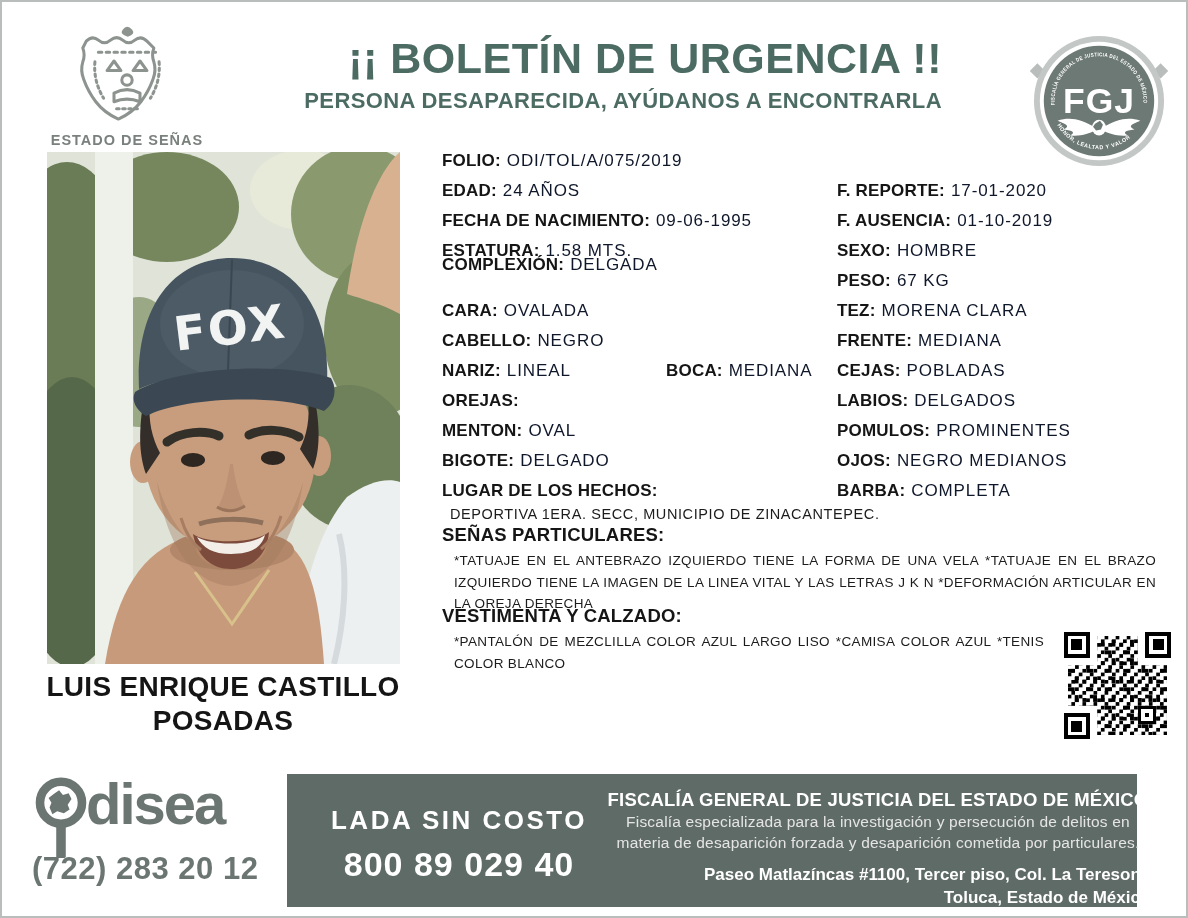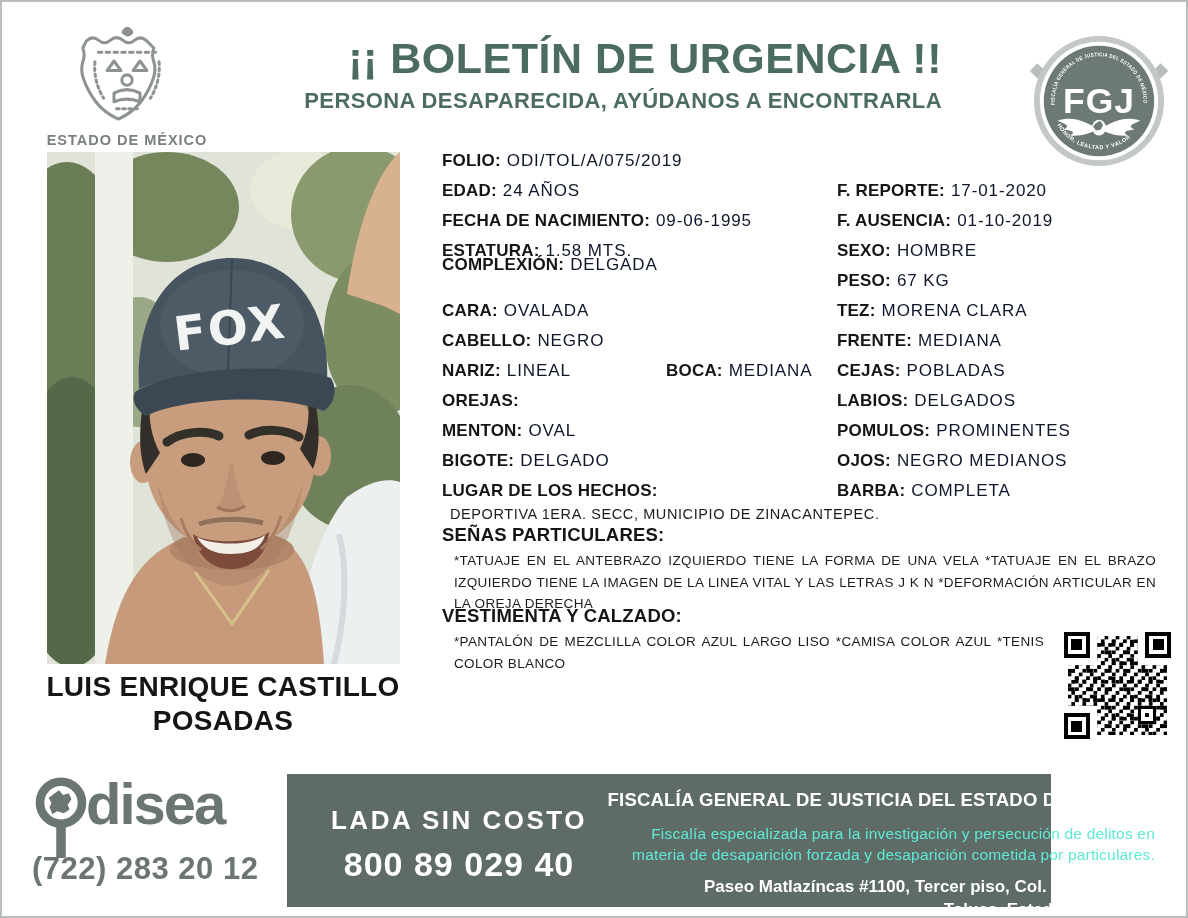--- a/index.html
+++ b/index.html
@@ -45,27 +45,27 @@
   .qr svg{display:block;width:100%;height:100%;shape-rendering:crispEdges;}
 
   
   .footer-left{position:absolute;left:30px;top:774px;width:256px;height:132px;color:#6b7672;}
   .odisea-row{display:flex;align-items:flex-start;height:66px;}
   .odisea-brand{font-size:58px;font-weight:bold;letter-spacing:-2px;line-height:.95;margin-left:-4px;color:#6b7672;}
   .program{margin:-12px 0 0 60px;width:190px;font-size:8.8px;font-weight:bold;line-height:1.3;
            letter-spacing:.2px;color:#6b7672;}
   .phone{margin-top:9px;font-size:31px;font-weight:bold;letter-spacing:.5px;color:#6b7672;}
 
-  .graybox{position:absolute;left:285px;top:772px;width:764px;height:133px;background:#5f6b66;color:#fff;}
+  .graybox{position:absolute;left:285px;top:772px;width:850px;height:133px;background:#5f6b66;color:#fff;}
   .lada{position:absolute;left:34px;top:31px;width:276px;text-align:center;}
   .lada-1{font-size:26px;font-weight:bold;letter-spacing:2.5px;}
   .lada-2{font-size:34px;font-weight:bold;letter-spacing:1px;margin-top:9px;}
   .fisc{position:absolute;left:314px;top:15px;width:554px;}
   .fisc-title{font-size:18.5px;font-weight:bold;text-align:center;white-space:nowrap;letter-spacing:.2px;}
-  .fisc-desc{font-size:15.5px;text-align:right;line-height:1.38;margin-top:12px;color:#5eead4;letter-spacing:.2px;}
+  .fisc-desc{font-size:15.5px;text-align:center;line-height:1.38;margin-top:0;color:#e5e5e5;letter-spacing:.2px;}
   .fisc-addr{font-size:17px;font-weight:bold;text-align:right;line-height:1.38;margin-top:9px;}
 </style>
 </head>
 <body>
 
 <div class="page">
 
   <div class="state-logo">
     <svg viewBox="0 0 130 120" width="118" height="104">
       <g fill="none" stroke="#8d938f" stroke-width="3.5" stroke-linejoin="round" stroke-linecap="round">
@@ -74,21 +74,21 @@
         <path d="M32 35 h66" stroke-dasharray="4 5"></path>
         <path d="M28 46 q-2 22 10 42" stroke-dasharray="3 4"></path>
         <path d="M102 46 q2 22 -10 42" stroke-dasharray="3 4"></path>
         <path d="M42 56 l8 -11 8 11 z"></path>
         <path d="M72 56 l8 -11 8 11 z"></path>
         <circle cx="65" cy="67" r="6"></circle>
         <path d="M50 82 q15 -8 30 0 l0 10 q-15 -6 -30 0 z"></path>
         <path d="M53 100 h24" stroke-dasharray="3 4"></path>
       </g>
     </svg>
-    <div class="state-caption">ESTADO DE MÉXICO</div>
+    <div class="state-caption">ESTADO DE SEÑAS</div>
   </div>
 
   <div class="title-block">
     <div class="title">¡¡ BOLETÍN DE URGENCIA !!</div>
     <div class="subtitle">PERSONA DESAPARECIDA, AYÚDANOS A ENCONTRARLA</div>
   </div>
 
   <div class="fgj-logo">
     <svg viewBox="0 0 140 140">
       <defs>

